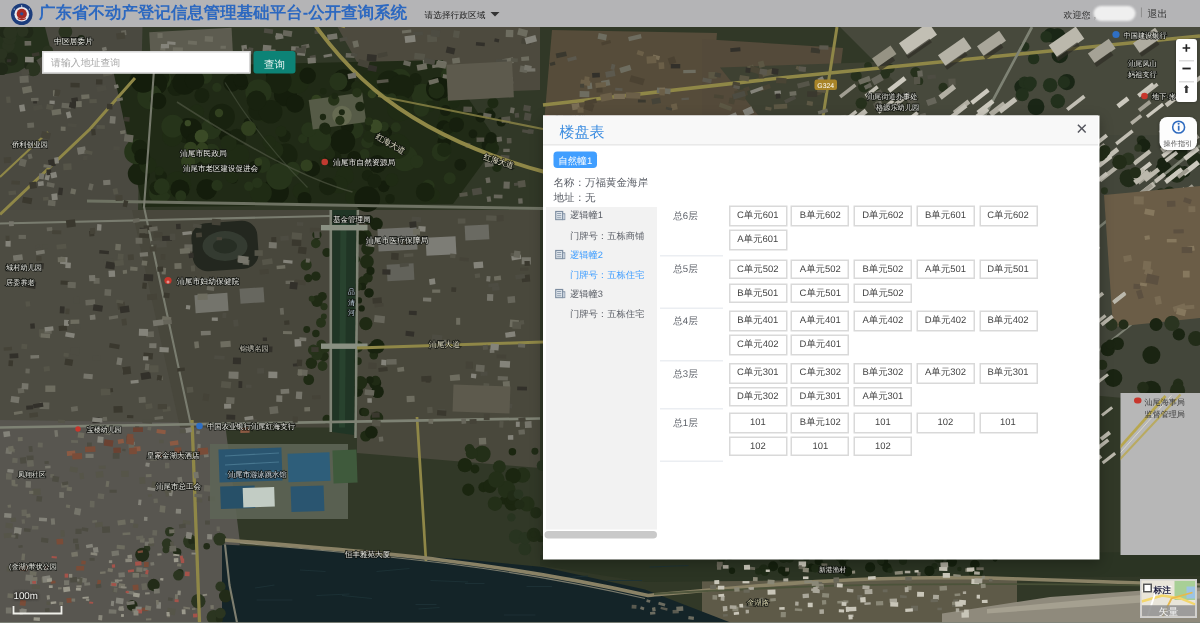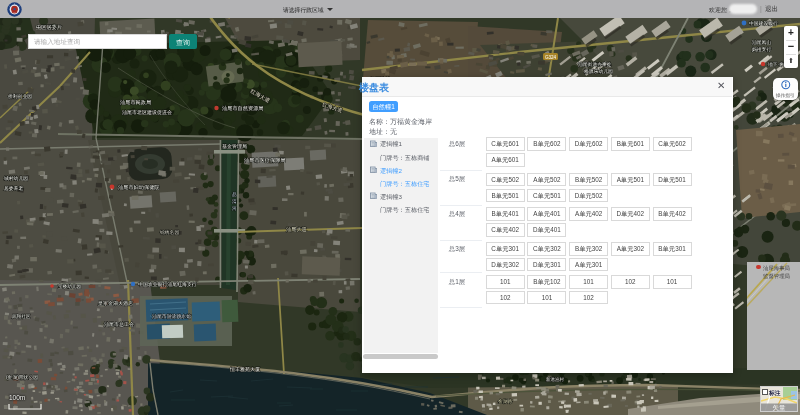--- a/index.html
+++ b/index.html
@@ -1735,20 +1735,21 @@
 
 <div class="abs" style="left:0;top:0;width:800px;height:18px;background:#b4b4b6;"></div>
 <svg class="abs" style="left:7px;top:1.5px" width="15" height="15" viewBox="0 0 15 15">
   <circle cx="7.5" cy="7.5" r="7.2" fill="#1c3d7c"></circle>
   <circle cx="7.5" cy="7.5" r="4.9" fill="#e9e9ee"></circle>
   <circle cx="7.5" cy="7.2" r="3.4" fill="#a62a22"></circle>
   <path d="M4.6 9.6 Q7.5 11.6 10.4 9.6 L10 10.8 Q7.5 12.3 5 10.8 Z" fill="#a62a22"></path>
   <circle cx="7.5" cy="7.2" r="1.1" fill="#2b4f96"></circle>
   <path d="M7.5 1.2 l0.5 1 -0.5 0.4 -0.5-0.4z M12.6 3.4 l0.3 0.9 -0.7 0.3z M2.4 3.4 l-0.3 0.9 0.7 0.3z" fill="#dfe3ef"></path>
 </svg>
+<div class="abs" style="left:26px;top:2.5px;font-size:10.9px;line-height:13px;font-weight:bold;color:#2c68c0;letter-spacing:0.1px;white-space:nowrap">广东省不动产登记信息管理基础平台-公开查询系统</div>
 <div class="abs" style="left:283px;top:6px;font-size:5.8px;color:#222;">请选择行政区域</div>
 <div class="abs" style="left:327px;top:7.5px;width:0;height:0;border-left:3px solid transparent;border-right:3px solid transparent;border-top:3.8px solid #333;"></div>
 <div class="abs" style="left:709px;top:5.5px;font-size:6px;color:#333;">欢迎您，</div>
 <div class="abs" style="left:729px;top:4px;width:28px;height:10px;background:#efefef;border-radius:5px;filter:blur(0.8px);"></div>
 <div class="abs" style="left:760px;top:4.5px;font-size:7px;color:#888;">|</div>
 <div class="abs" style="left:765px;top:5px;font-size:6.6px;color:#333;">退出</div>
 
 <div class="abs" style="left:28px;top:34px;width:139px;height:15px;background:#fff;border:0.6px solid #d8d8d8;box-sizing:border-box;"></div>
 <div class="abs" style="left:34px;top:38px;font-size:6.6px;color:#a8a8a8;">请输入地址查询</div>
 <div class="abs" style="left:169px;top:34px;width:28px;height:15px;background:#0d8376;border-radius:2px;"></div>
@@ -1795,21 +1796,21 @@
 <div class="abs" style="left:761.5px;top:388.5px;width:6px;height:6px;background:#fff;border:1px solid #555;box-sizing:border-box;"></div>
 <div class="abs" style="left:769px;top:388.5px;font-size:5.8px;color:#1a1a3a;font-weight:bold;text-shadow:0 0 1px #fff;">标注</div>
 
 <div class="abs" style="left:9px;top:394px;font-size:6.5px;color:#f5f5f2;text-shadow:0 0 2px #000,0 0 2px #000;">100m</div>
 <svg class="abs" style="left:8px;top:403px" width="34" height="8" viewBox="0 0 34 8">
   <path d="M1,1 L1,6 L33,6 L33,1" stroke="#f0f0ea" stroke-width="1.2" fill="none"></path>
 </svg>
 
 <div class="abs" style="left:362px;top:77px;width:370.5px;height:295.5px;background:#fff;box-shadow:0 2px 8px rgba(0,0,0,.28);"></div>
 <div class="abs" style="left:362px;top:77px;width:370px;height:20px;background:#f8f8f8;border-bottom:0.8px solid #e9e9e9;box-sizing:border-box;"></div>
-<div class="abs" style="left:359px;top:80.5px;font-size:10px;font-weight:bold;color:#3d8de0;">楼盘表</div>
+<div class="abs" style="left:373px;top:80.5px;font-size:10px;font-weight:normal;color:#3d8de0;">楼盘表</div>
 <div class="abs" style="left:717px;top:80px;font-size:10px;color:#55565e;">✕</div>
 <div class="abs" style="left:369px;top:100.5px;width:29px;height:11.5px;background:#409eff;border-radius:2.5px;"></div>
 <div class="abs" style="left:369px;top:103px;width:29px;text-align:center;font-size:6.4px;color:#fff;">自然幢1</div>
 <div class="abs" style="left:369px;top:116.5px;font-size:7px;color:#5a5e66;">名称：万福黄金海岸</div>
 <div class="abs" style="left:369px;top:126.5px;font-size:7px;color:#5a5e66;">地址：无</div>
 
 <div class="abs" style="left:364px;top:138px;width:74px;height:215px;background:#f2f2f2;"></div>
 <div style="position:absolute;left:370px;top:139.0px;height:9px;font-size:6.2px;line-height:9px;color:#5a5e66;padding-left:10px;white-space:nowrap"><svg width="7" height="7" viewBox="0 0 7 7" style="position:absolute;left:0;top:0.5px">
         <rect x="0.5" y="1" width="4.6" height="5.5" fill="#e8edf2" stroke="#7d8da0" stroke-width="0.8"></rect>
         <rect x="5.1" y="2.5" width="1.6" height="4" fill="#cfd8e2" stroke="#7d8da0" stroke-width="0.6"></rect>

